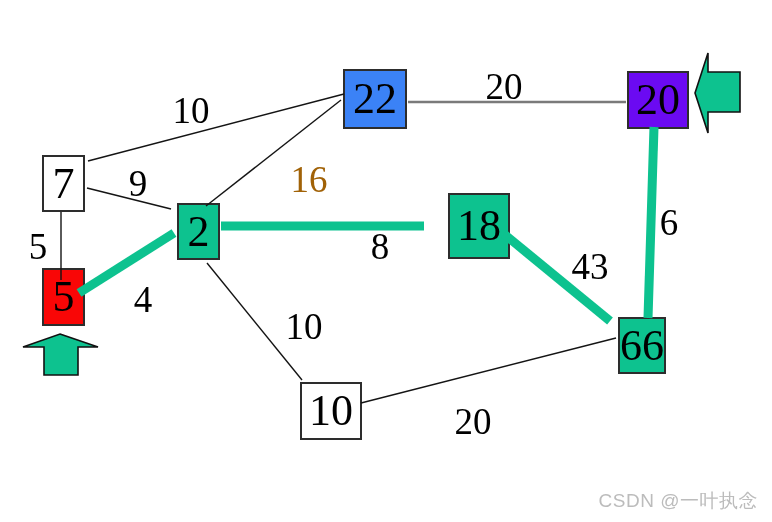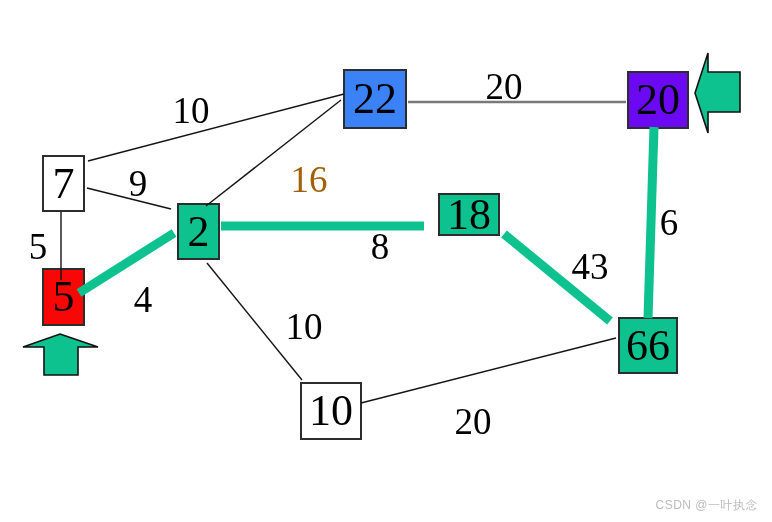--- a/index.html
+++ b/index.html
@@ -14,21 +14,21 @@
     font-size:44px;line-height:1;color:#000;z-index:1;
   }
   svg.overlay{position:absolute;left:0;top:0;z-index:2;pointer-events:none;}
   .elabel{
     position:absolute;transform:translate(-50%,-50%);
     font-size:37px;line-height:1;color:#000;white-space:nowrap;z-index:3;
   }
   .watermark{
     position:absolute;right:14px;bottom:8px;z-index:4;
     font-family:"Liberation Sans","DejaVu Sans",sans-serif;
-    font-size:12px;color:#bcbcbc;letter-spacing:.5px;
+    font-size:19px;color:#bcbcbc;letter-spacing:.5px;
   }
 </style>
 </head>
 <body>
 
 <div class="stage" id="stage" style="background: rgb(255, 255, 255);">
   <svg class="overlay" id="overlay" width="772" height="522" viewBox="0 0 772 522">
       <line x1="88" y1="161" x2="344" y2="94" stroke="#141414" stroke-width="1.4"></line>
       <line x1="87" y1="188" x2="171" y2="209" stroke="#141414" stroke-width="1.4"></line>
       <line x1="206" y1="206" x2="341" y2="100" stroke="#141414" stroke-width="1.4"></line>
@@ -42,22 +42,22 @@
       <line x1="361" y1="403" x2="616" y2="338" stroke="#141414" stroke-width="1.4"></line>
       <polygon points="60,334 98,347 78,347 78,375 44,375 44,347 23,347" fill="#0dc28f" stroke="#111111" stroke-width="1.6"></polygon>
       <polygon points="695,93 708,53 708,72 740,72 740,112 708,112 708,133" fill="#0dc28f" stroke="#111111" stroke-width="1.6"></polygon>
     </svg>
   <div class="nodes-layer" id="nodes">
       <div class="node" style="left: 42px; top: 155px; width: 43px; height: 57px; background: rgb(255, 255, 255); border-color: rgb(45, 45, 45);">7</div>
       <div class="node" style="left: 42px; top: 268px; width: 43px; height: 58px; background: rgb(249, 6, 6); border-color: rgb(45, 45, 45);">5</div>
       <div class="node" style="left: 177px; top: 203px; width: 43px; height: 57px; background: rgb(13, 194, 143); border-color: rgb(45, 45, 45);">2</div>
       <div class="node" style="left: 343px; top: 69px; width: 64px; height: 60px; background: #3b82f6; border-color: rgb(45, 45, 45);">22</div>
       <div class="node" style="left: 627px; top: 71px; width: 62px; height: 58px; background: rgb(107, 10, 242); border-color: rgb(45, 45, 45);">20</div>
-      <div class="node" style="left: 438px; top: 193px; width: 62px; height: 43px; background: rgb(13, 194, 143); border-color: rgb(45, 45, 45);">18</div>
-      <div class="node" style="left: 618px; top: 317px; width: 60px; height: 57px; background: rgb(13, 194, 143); border-color: rgb(45, 45, 45);">66</div>
+      <div class="node" style="left: 448px; top: 193px; width: 62px; height: 66px; background: rgb(13, 194, 143); border-color: rgb(45, 45, 45);">18</div>
+      <div class="node" style="left: 618px; top: 317px; width: 48px; height: 57px; background: rgb(13, 194, 143); border-color: rgb(45, 45, 45);">66</div>
       <div class="node" style="left: 300px; top: 382px; width: 62px; height: 58px; background: rgb(255, 255, 255); border-color: rgb(45, 45, 45);">10</div>
     </div>
   <div class="labels-layer" id="labels">
       <div class="elabel" style="left: 191px; top: 110px; color: rgb(0, 0, 0);">10</div>
       <div class="elabel" style="left: 138px; top: 183px; color: rgb(0, 0, 0);">9</div>
       <div class="elabel" style="left: 309px; top: 179px; color: #a16207;">16</div>
       <div class="elabel" style="left: 504px; top: 86px; color: rgb(0, 0, 0);">20</div>
       <div class="elabel" style="left: 380px; top: 246px; color: rgb(0, 0, 0);">8</div>
       <div class="elabel" style="left: 590px; top: 266px; color: rgb(0, 0, 0);">43</div>
       <div class="elabel" style="left: 669px; top: 222px; color: rgb(0, 0, 0);">6</div>

